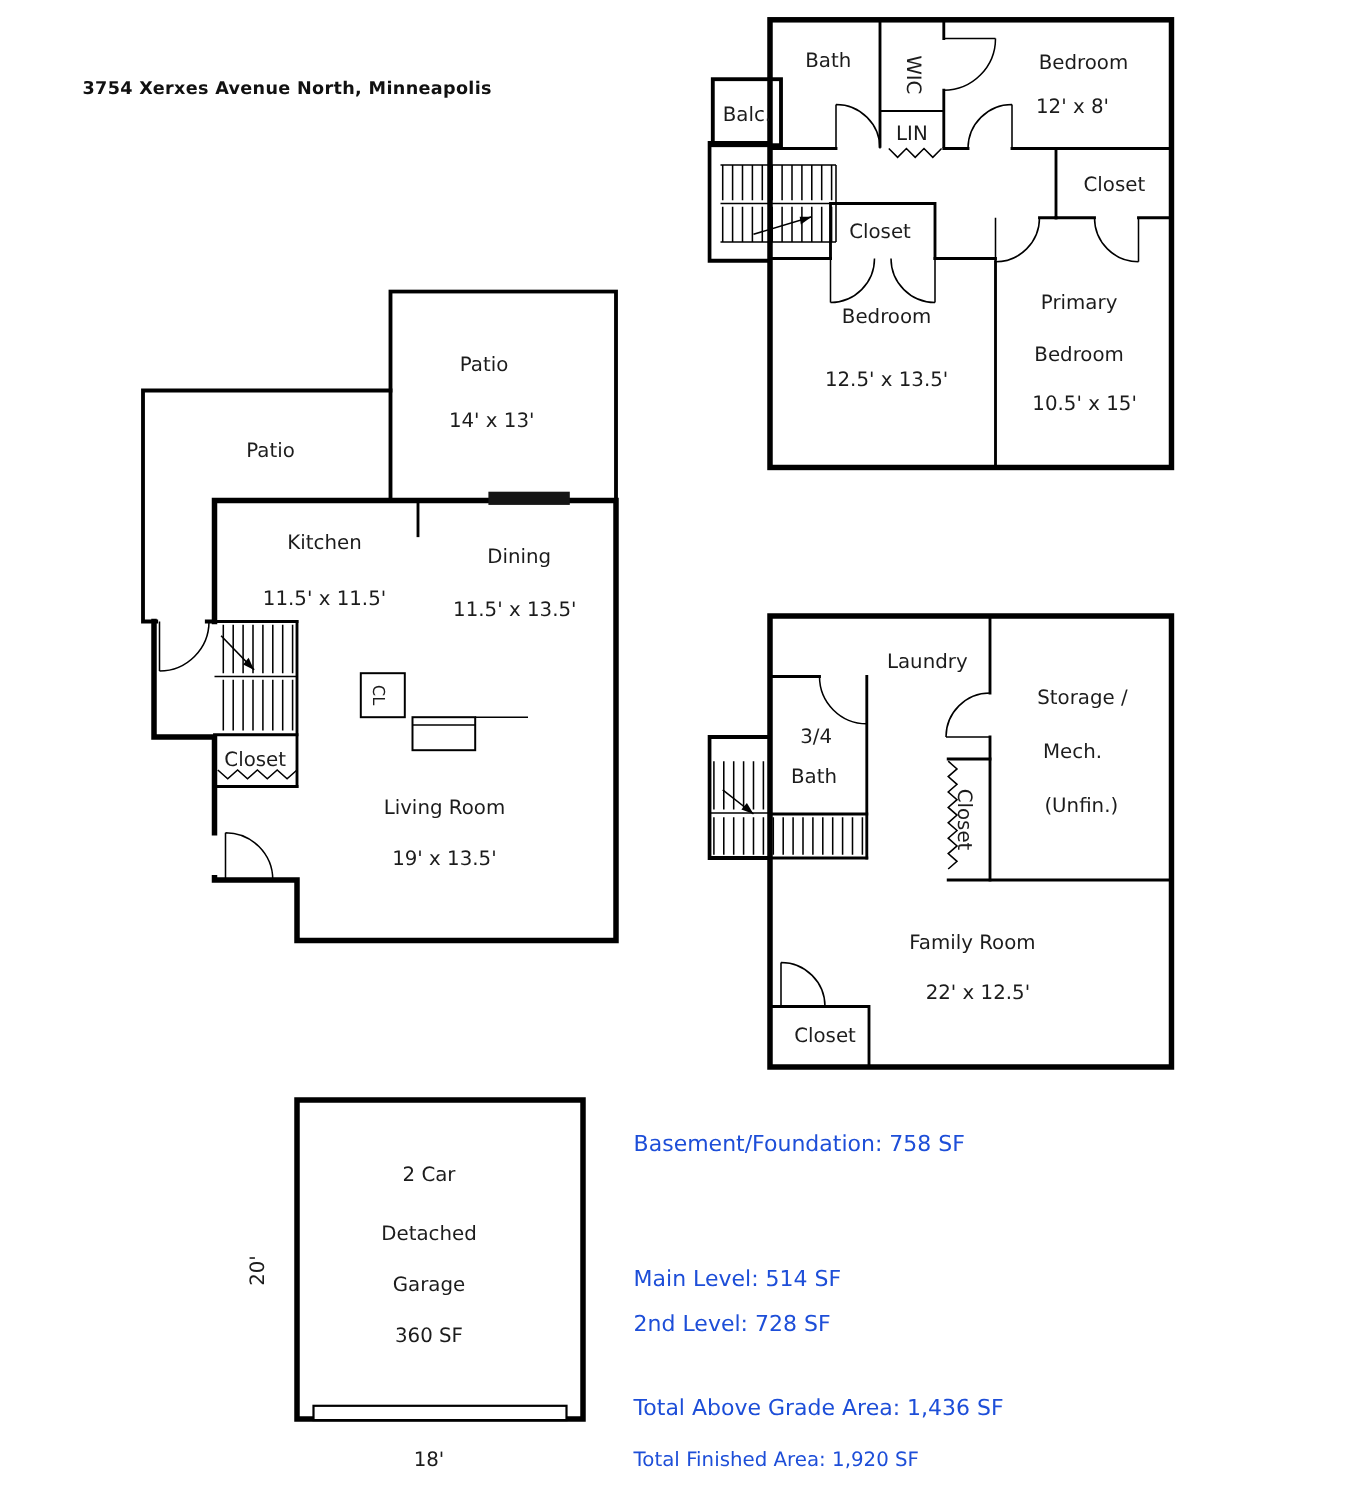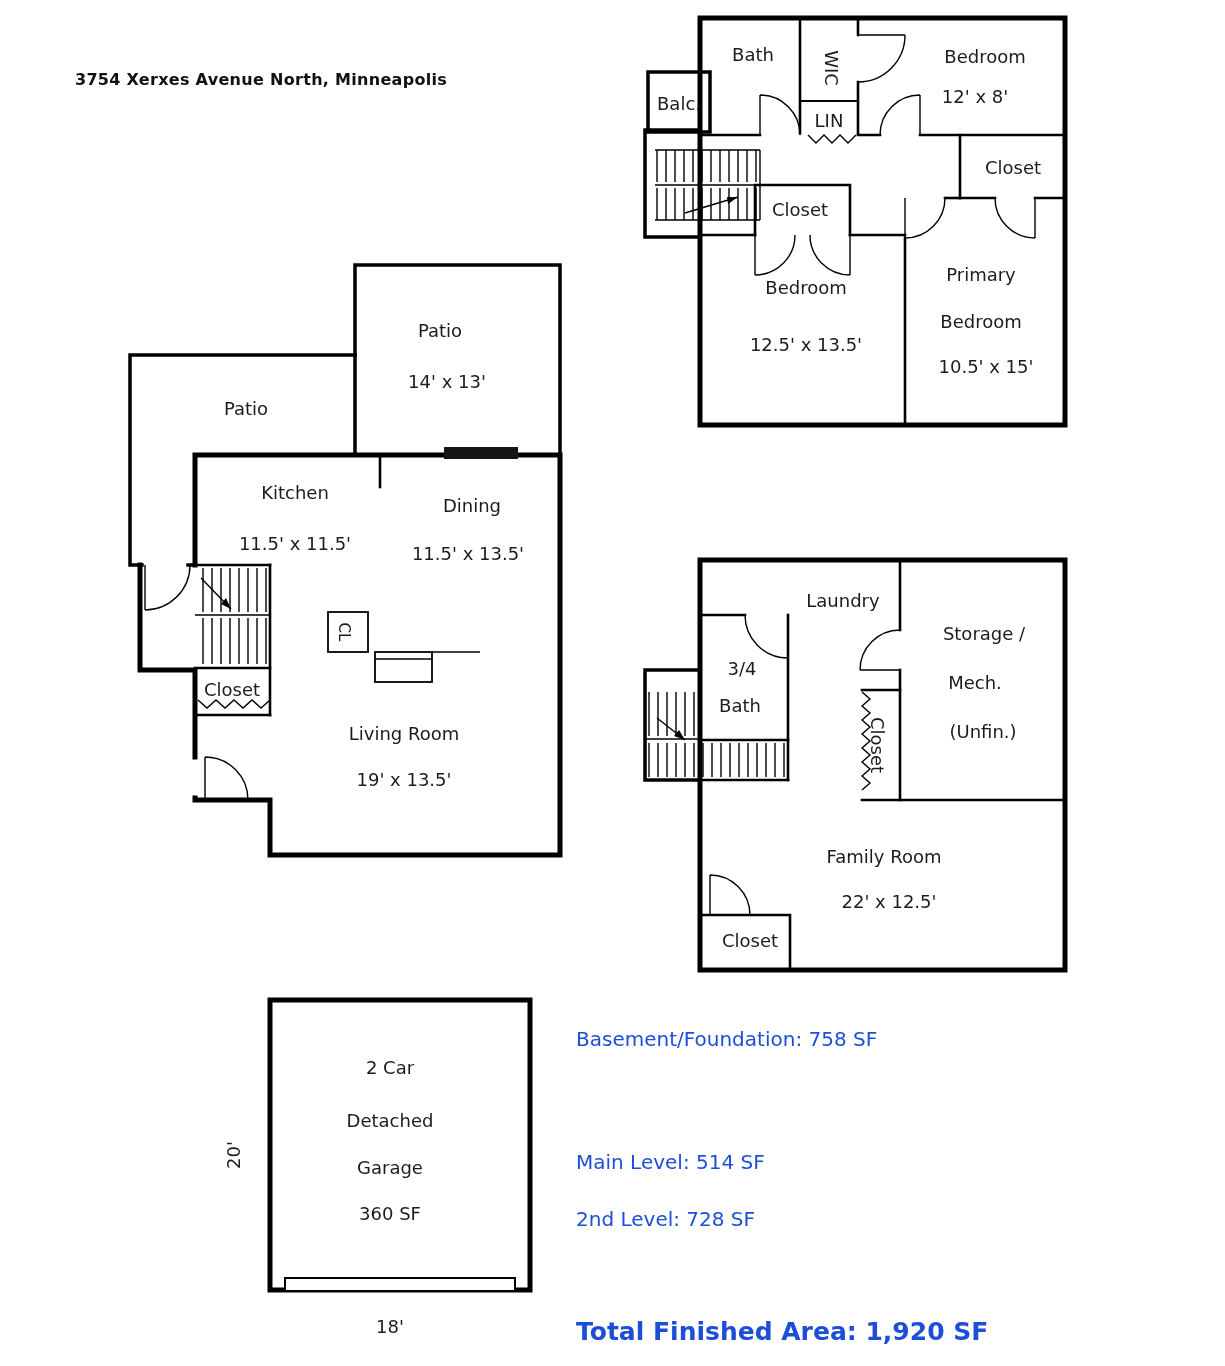--- a/index.html
+++ b/index.html
@@ -3,21 +3,21 @@
 <meta charset="utf-8">
 <style>
   html,body{margin:0;padding:0;background:#ffffff;}
   .canvas{position:relative;width:1225px;height:1366px;background:#ffffff;
           font-family:"DejaVu Sans",sans-serif;overflow:hidden;}
   .plan{position:absolute;}
   .title{position:absolute;left:75px;top:70px;font-size:16px;font-weight:bold;
          color:#111;letter-spacing:.3px;white-space:nowrap;}
   .summary{position:absolute;left:576px;top:1027px;width:540px;height:330px;}
   .summary .line{position:absolute;left:0;font-size:20px;color:#1d4ed8;white-space:nowrap;}
-  .summary .total{font-weight:bold;font-size:25px;}
+  .summary .total{font-weight:normal;font-size:18px;}
   svg text{font-family:"DejaVu Sans",sans-serif;fill:#1c1c1c;text-anchor:middle;}
   .lbl{font-size:18px;}
   .lbl-sm{font-size:15px;}
   .w5{stroke:#000;stroke-width:5;fill:none;stroke-linecap:square;}
   .w4{stroke:#000;stroke-width:3.5;fill:none;stroke-linecap:square;}
   .w3{stroke:#000;stroke-width:2.6;fill:none;stroke-linecap:square;}
   .t{stroke:#000;stroke-width:1.4;fill:none;}
   .t2{stroke:#000;stroke-width:1.8;fill:none;}
 </style>
 </head>
@@ -179,17 +179,18 @@
     <text class="lbl" x="165" y="132">Detached</text>
     <text class="lbl" x="165" y="179">Garage</text>
     <text class="lbl" x="165" y="225">360 SF</text>
     <text class="lbl" x="15" y="160" transform="rotate(-90 15 160)">20'</text>
     <text class="lbl" x="165" y="338">18'</text>
   </svg>
 
   <div class="summary">
     <div class="line" style="top:0px">Basement/Foundation: 758 SF</div>
     <div class="line" style="top:123px">Main Level: 514 SF</div>
-    <div class="line" style="top:180px">2nd Level: 728 SF</div>
+    <div class="line" style="top:164px">2nd Level: 728 SF</div>
+    <div class="line" style="top:240px">Total Above Grade Area: 1,436 SF</div>
     <div class="line total" style="top:290px">Total Finished Area: 1,920 SF</div>
   </div>
 
 </div>
 
 </body></html>

